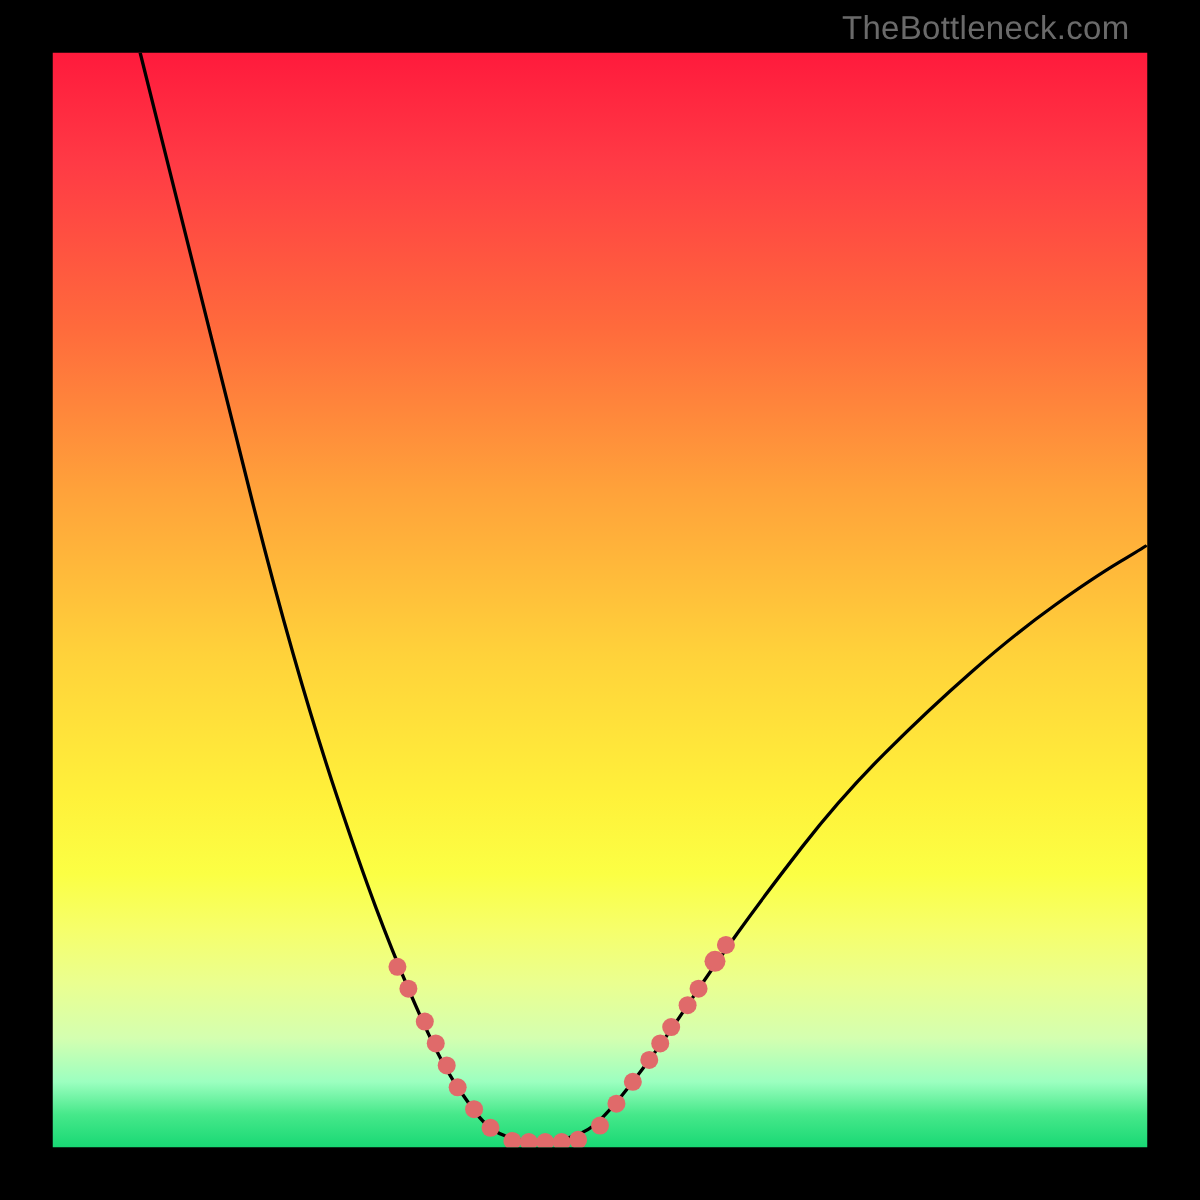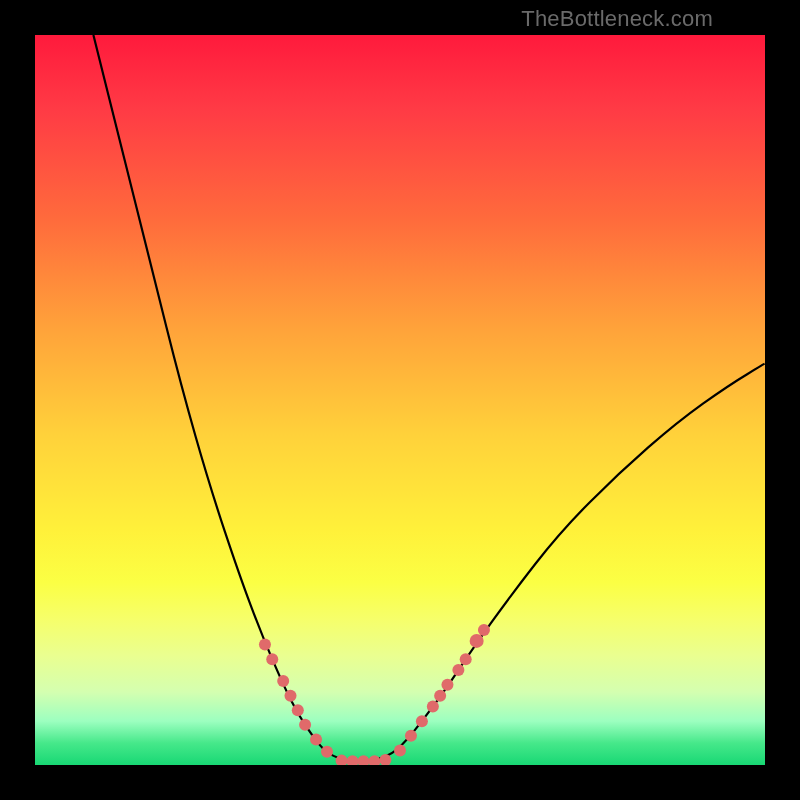--- a/index.html
+++ b/index.html
@@ -11,20 +11,21 @@
     overflow: hidden;
     font-family: Arial, Helvetica, sans-serif;
   }
   .frame {
     position: absolute;
     left: 0;
     top: 0;
     width: 723px;
     height: 800px;
     background: #000;
+    padding-left: 40px;
   }
   .plot {
     position: absolute;
     left: 35px;
     top: 35px;
     width: 730px;
     height: 730px;
     overflow: hidden;
   }
   .gradient {

